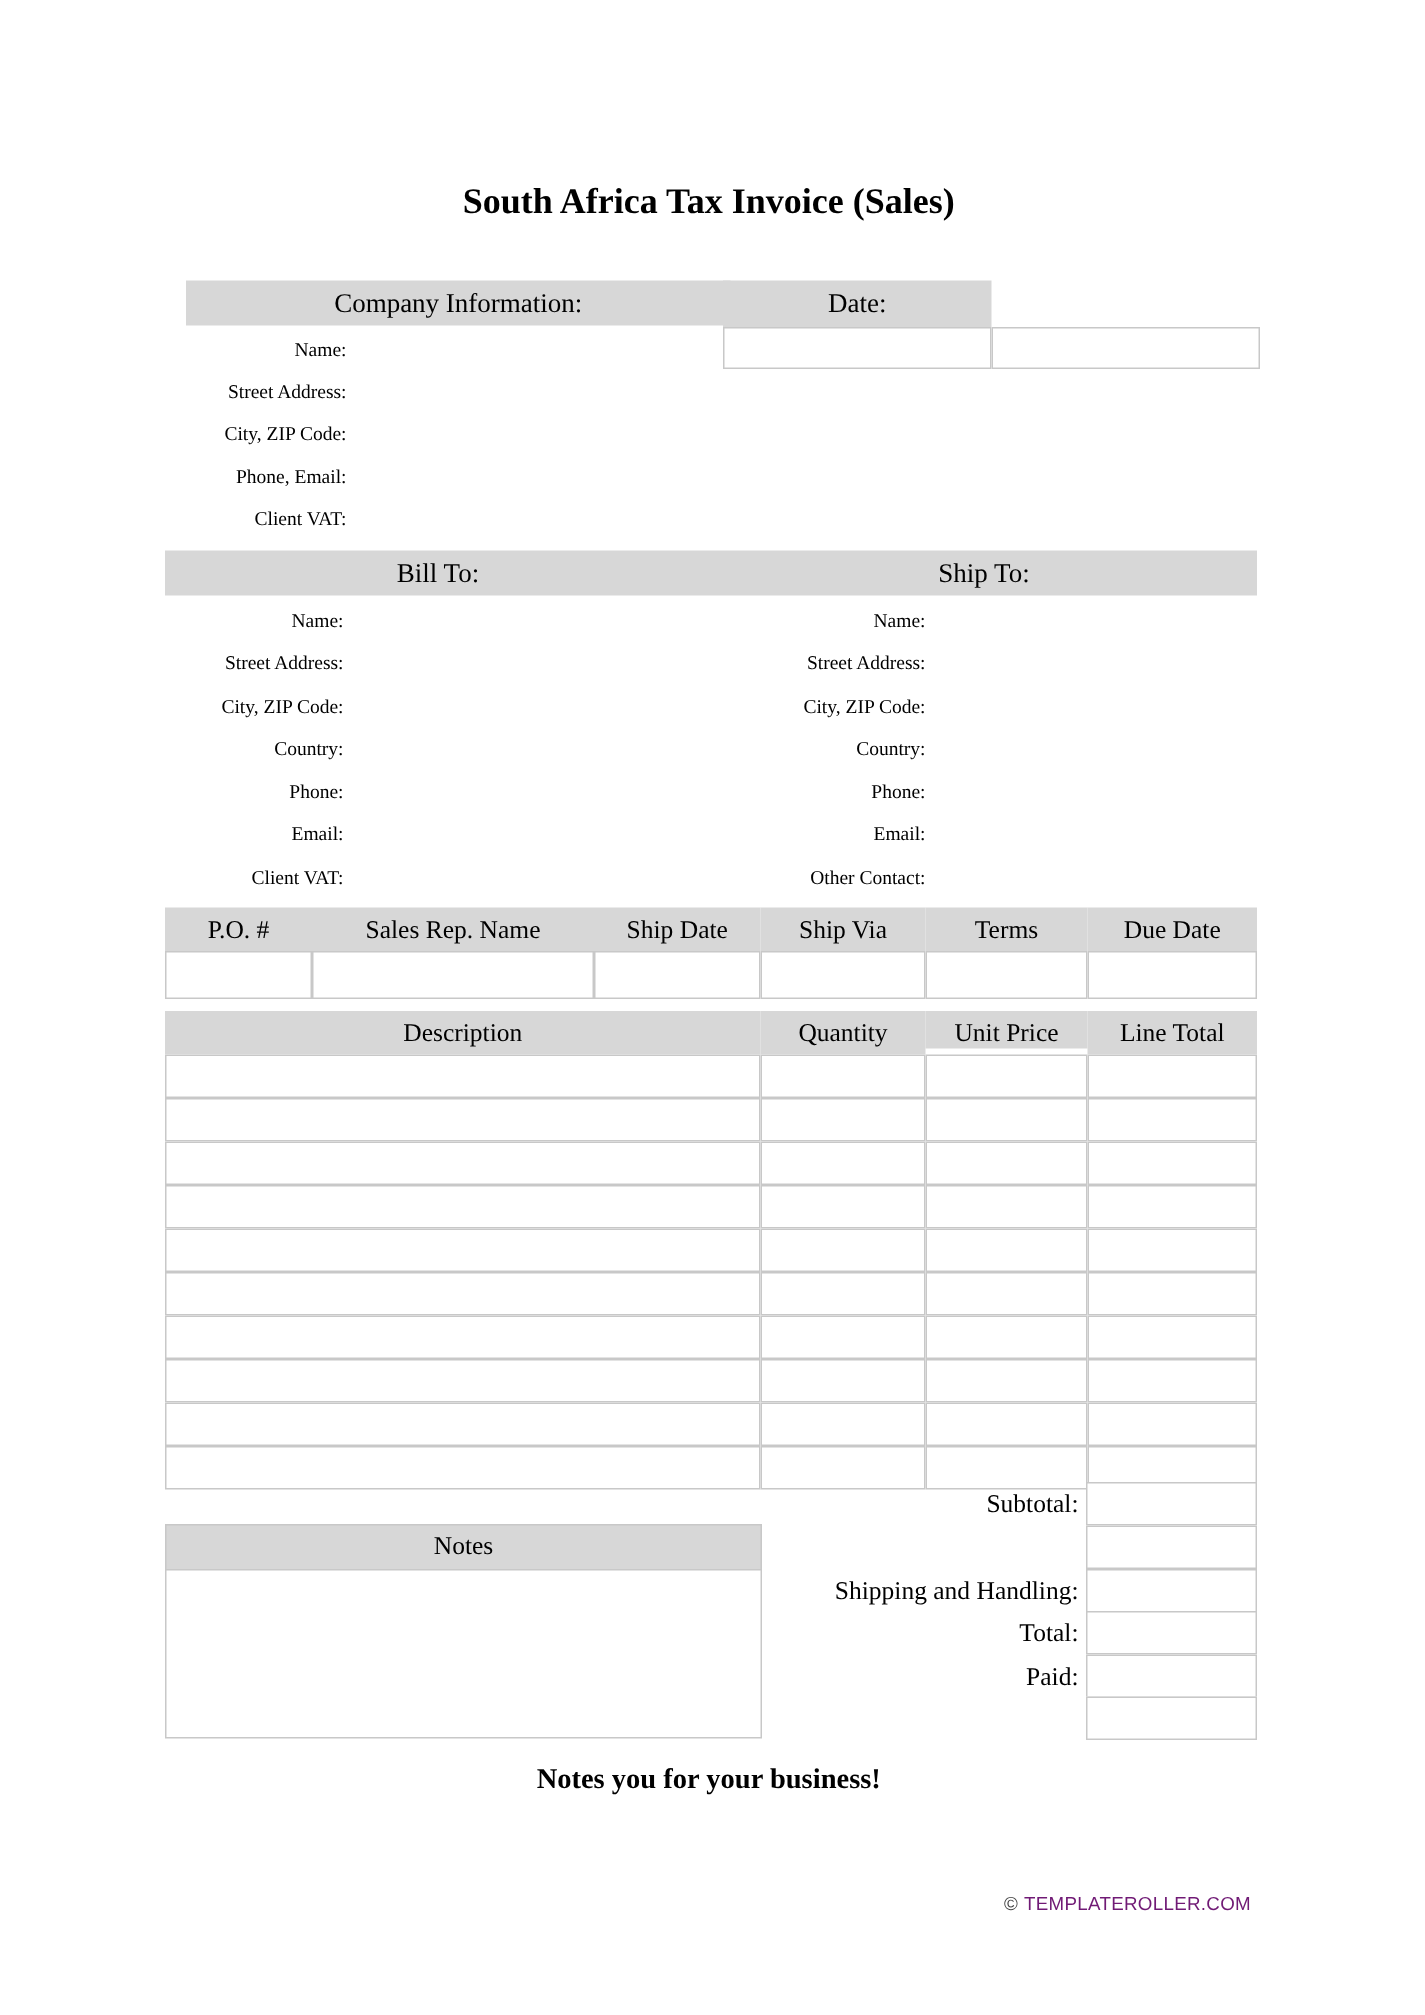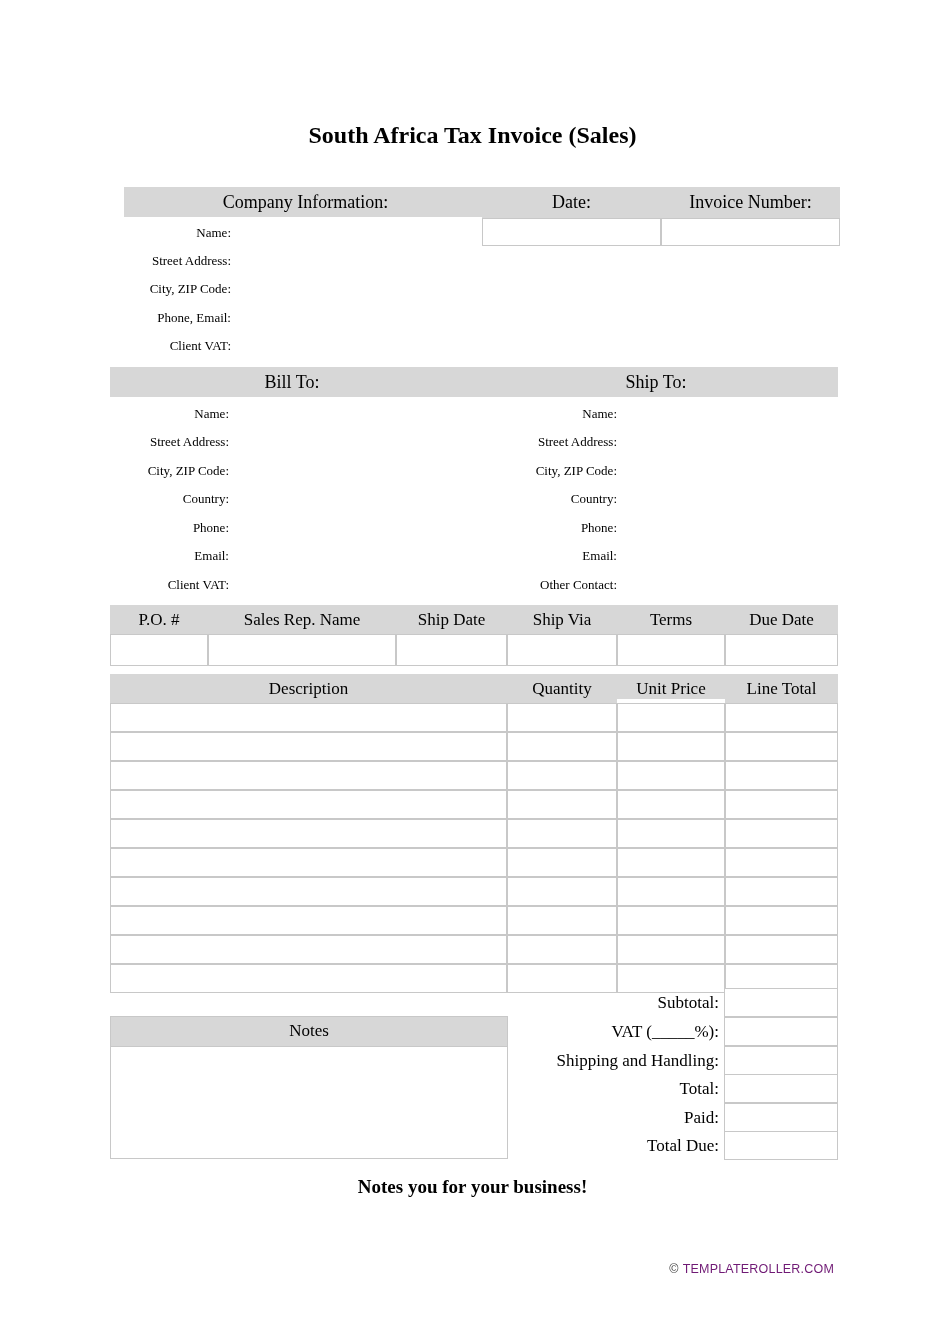--- a/index.html
+++ b/index.html
@@ -147,21 +147,20 @@
   <div class="lbl r" style="left:41px; top:307px; width:190px;">Phone, Email:</div>
   <div class="lbl r" style="left:41px; top:335px; width:190px;">Client VAT:</div>
 
   <div style="position:absolute; left:236px; top:222px; width:236px; height:22px;"></div>
   <div style="position:absolute; left:236px; top:250px; width:236px; height:22px;"></div>
   <div style="position:absolute; left:236px; top:278px; width:236px; height:22px;"></div>
   <div style="position:absolute; left:236px; top:307px; width:236px; height:22px;"></div>
   <div style="position:absolute; left:236px; top:335px; width:236px; height:22px;"></div>
 
   <div class="band" style="left:482px; top:187px; width:179px; height:31px;">Date:</div>
-  <div class="band" style="left:661px; top:187px; width:179px; height:31px;">Invoice Number:</div>
 
   <div class="cellbox" style="left:482px; top:218px; width:179px; height:28px;"></div>
   <div class="cellbox" style="left:661px; top:218px; width:179px; height:28px;"></div>
 
   <div class="band" style="left:110px; top:367px; width:728px; height:30px;"></div>
   <div style="position:absolute; left:110px; top:367px; width:364px; height:30px; font-size:18px; line-height:30px; text-align:center; white-space:nowrap;">Bill To:</div>
   <div style="position:absolute; left:474px; top:367px; width:364px; height:30px; font-size:18px; line-height:30px; text-align:center; white-space:nowrap;">Ship To:</div>
 
   <div class="lbl r" style="left:39px; top:403px; width:190px;">Name:</div>
   <div class="lbl r" style="left:39px; top:431px; width:190px;">Street Address:</div>
@@ -263,33 +262,31 @@
   <div class="cellbox" style="left:507px; top:964px; width:110px; height:29px;"></div>
   <div class="cellbox" style="left:617px; top:964px; width:108px; height:29px;"></div>
   <div class="cellbox" style="left:725px; top:964px; width:113px; height:29px;"></div>
 
   <div class="notes-head" style="left:110px; top:1016px; width:398px; height:30px;">Notes</div>
   <div class="notes-body" style="left:110px; top:1046px; width:398px; height:113px;"></div>
 
   <div class="tot-lbl" style="left:520px; top:988px; width:202px;">Subtotal:</div>
   <div class="cellbox" style="left:724px; top:988px; width:114px; height:29px;"></div>
 
-  <div class="tot-lbl" style="left:520px; top:1017px; width:202px;">VAT (_____%):</div>
   <div class="cellbox" style="left:724px; top:1017px; width:114px; height:29px;"></div>
 
   <div class="tot-lbl" style="left:490px; top:1046px; width:232px;">Shipping and Handling:</div>
   <div class="cellbox" style="left:724px; top:1046px; width:114px; height:29px;"></div>
 
   <div class="tot-lbl" style="left:520px; top:1074px; width:202px;">Total:</div>
   <div class="cellbox" style="left:724px; top:1074px; width:114px; height:29px;"></div>
 
   <div class="tot-lbl" style="left:520px; top:1103px; width:202px;">Paid:</div>
   <div class="cellbox" style="left:724px; top:1103px; width:114px; height:29px;"></div>
 
-  <div class="tot-lbl" style="left:520px; top:1131px; width:202px;">Total Due:</div>
   <div class="cellbox" style="left:724px; top:1131px; width:114px; height:29px;"></div>
 
   <div class="thanks">Notes you for your business!</div>
 
   <div class="watermark">
     <span class="c">©</span><span class="t" style="margin-left:4px;">TEMPLATEROLLER.COM</span>
   </div>
 
 </div>
 

